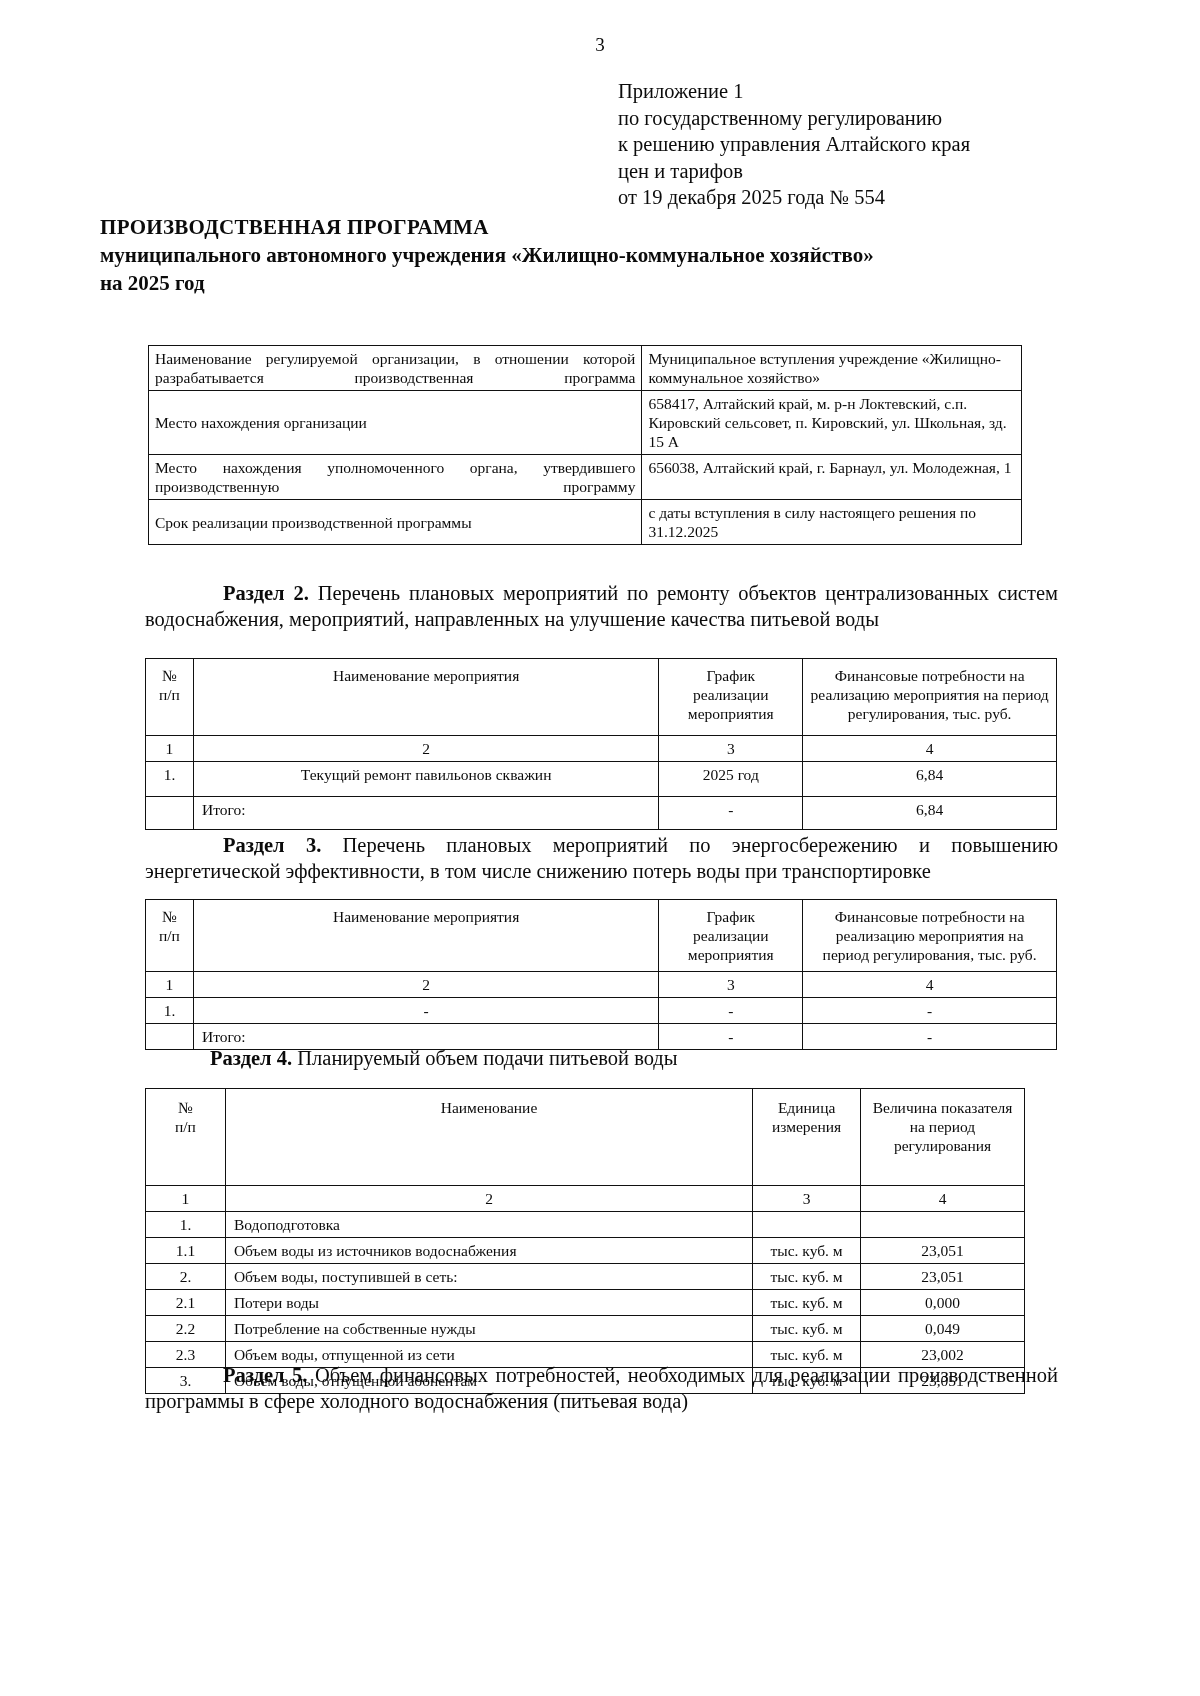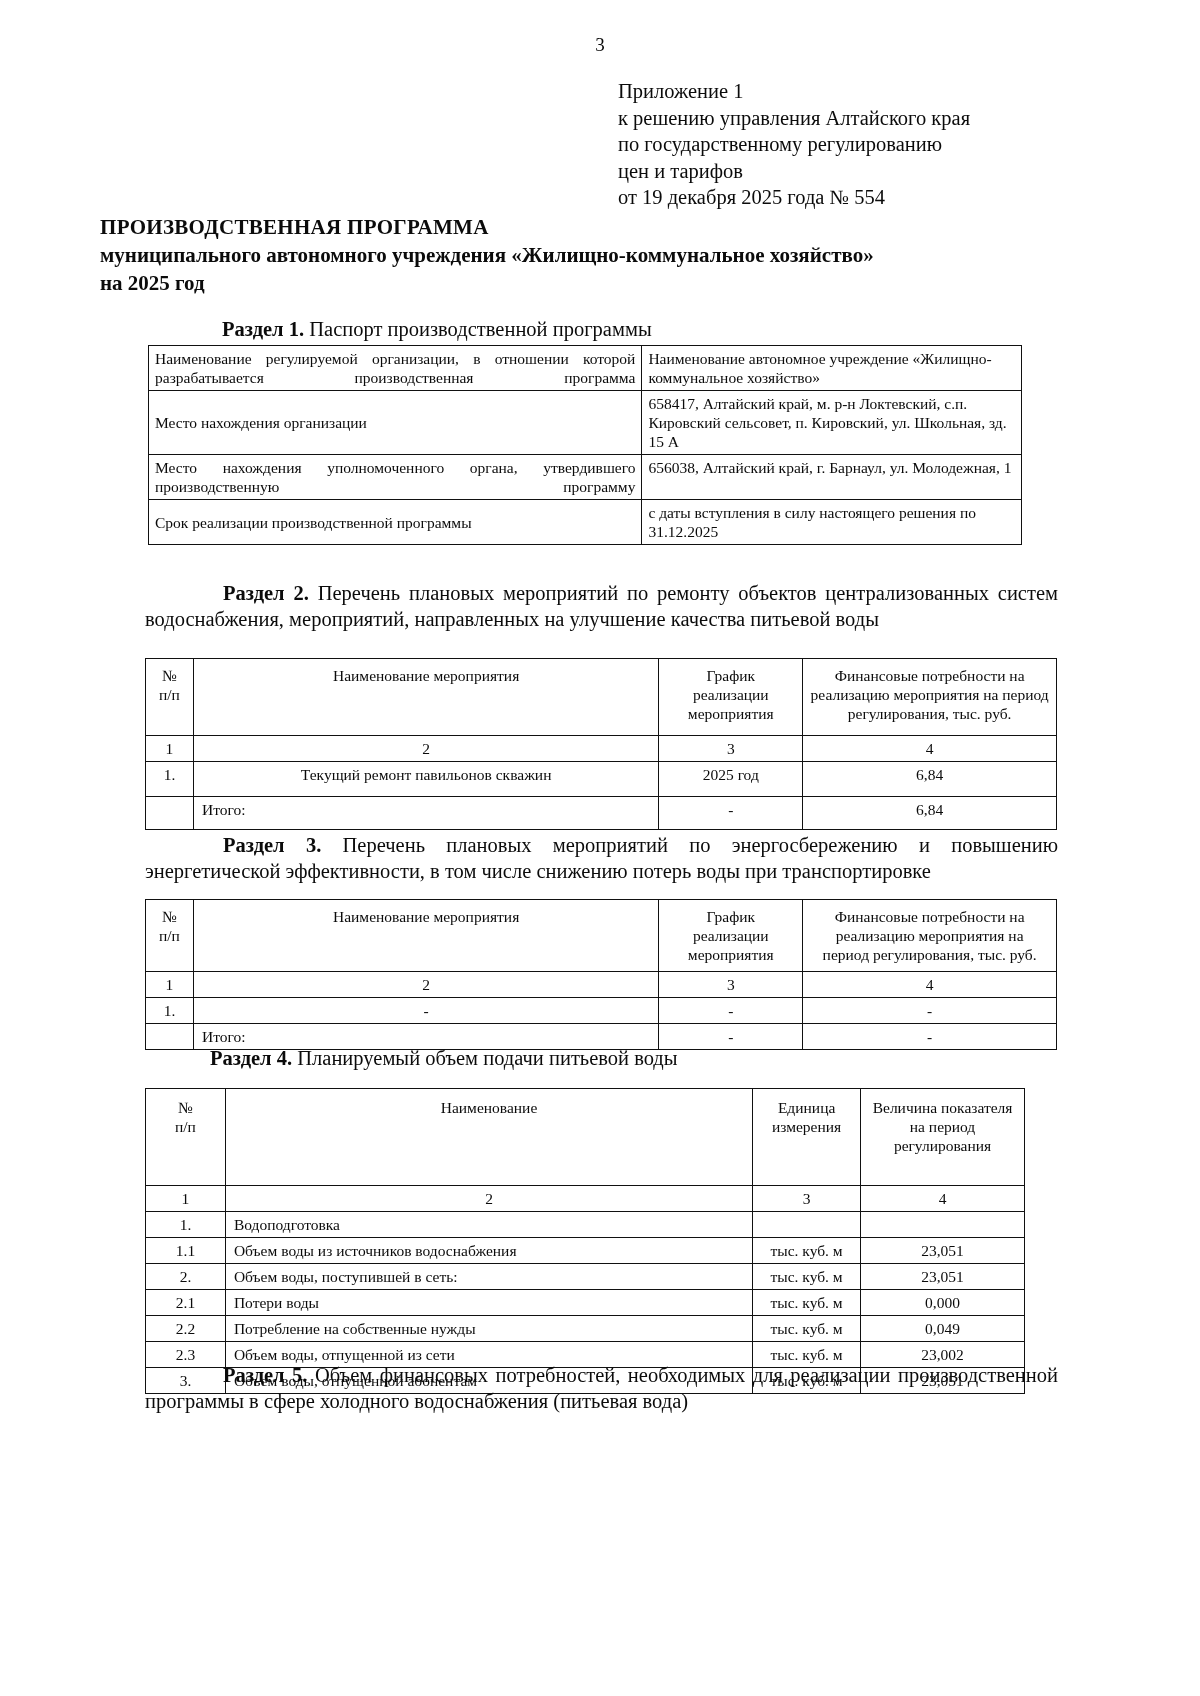--- a/index.html
+++ b/index.html
@@ -99,45 +99,42 @@
 </style>
 </head>
 <body>
 
 <div class="page">
 
   <div class="page-number">3</div>
 
   <div class="appendix">
     <div>Приложение 1</div>
+    <div>по государственному регулированию</div>
     <div>к решению управления Алтайского края</div>
-    <div>по государственному регулированию</div>
     <div>цен и тарифов</div>
     <div>от 19 декабря 2025 года № 554</div>
   </div>
 
   <div class="doc-title">
     <div class="l1">ПРОИЗВОДСТВЕННАЯ ПРОГРАММА</div>
     <div>муниципального автономного учреждения «Жилищно-коммунальное хозяйство»</div>
     <div>на 2025 год</div>
   </div>
 
-  <div class="section-head" style="top:316px; left:222px; width:800px;">
-    <b>Раздел 1.</b><span> Паспорт производственной программы</span>
-  </div>
 
   <table class="doc t1" style="top:345px; left:148px; width:874px;">
     <colgroup>
         <col style="width:494px">
         <col style="width:380px">
       </colgroup>
     <tbody>
       <tr>
         <td class="lbl">Наименование регулируемой организации, в отношении которой разрабатывается производственная программа</td>
-        <td class="val nj">Наименование автономное учреждение «Жилищно-коммунальное хозяйство»</td>
+        <td class="val nj">Муниципальное вступления учреждение «Жилищно-коммунальное хозяйство»</td>
       </tr>
       <tr>
         <td class="lbl nj mid">Место нахождения организации</td>
         <td class="val nj">658417, Алтайский край, м. р-н Локтевский, с.п. Кировский сельсовет, п. Кировский, ул. Школьная, зд. 15 А</td>
       </tr>
       <tr>
         <td class="lbl">Место нахождения уполномоченного органа, утвердившего производственную программу</td>
         <td class="val nj">656038, Алтайский край, г. Барнаул, ул. Молодежная, 1</td>
       </tr>
       <tr>

